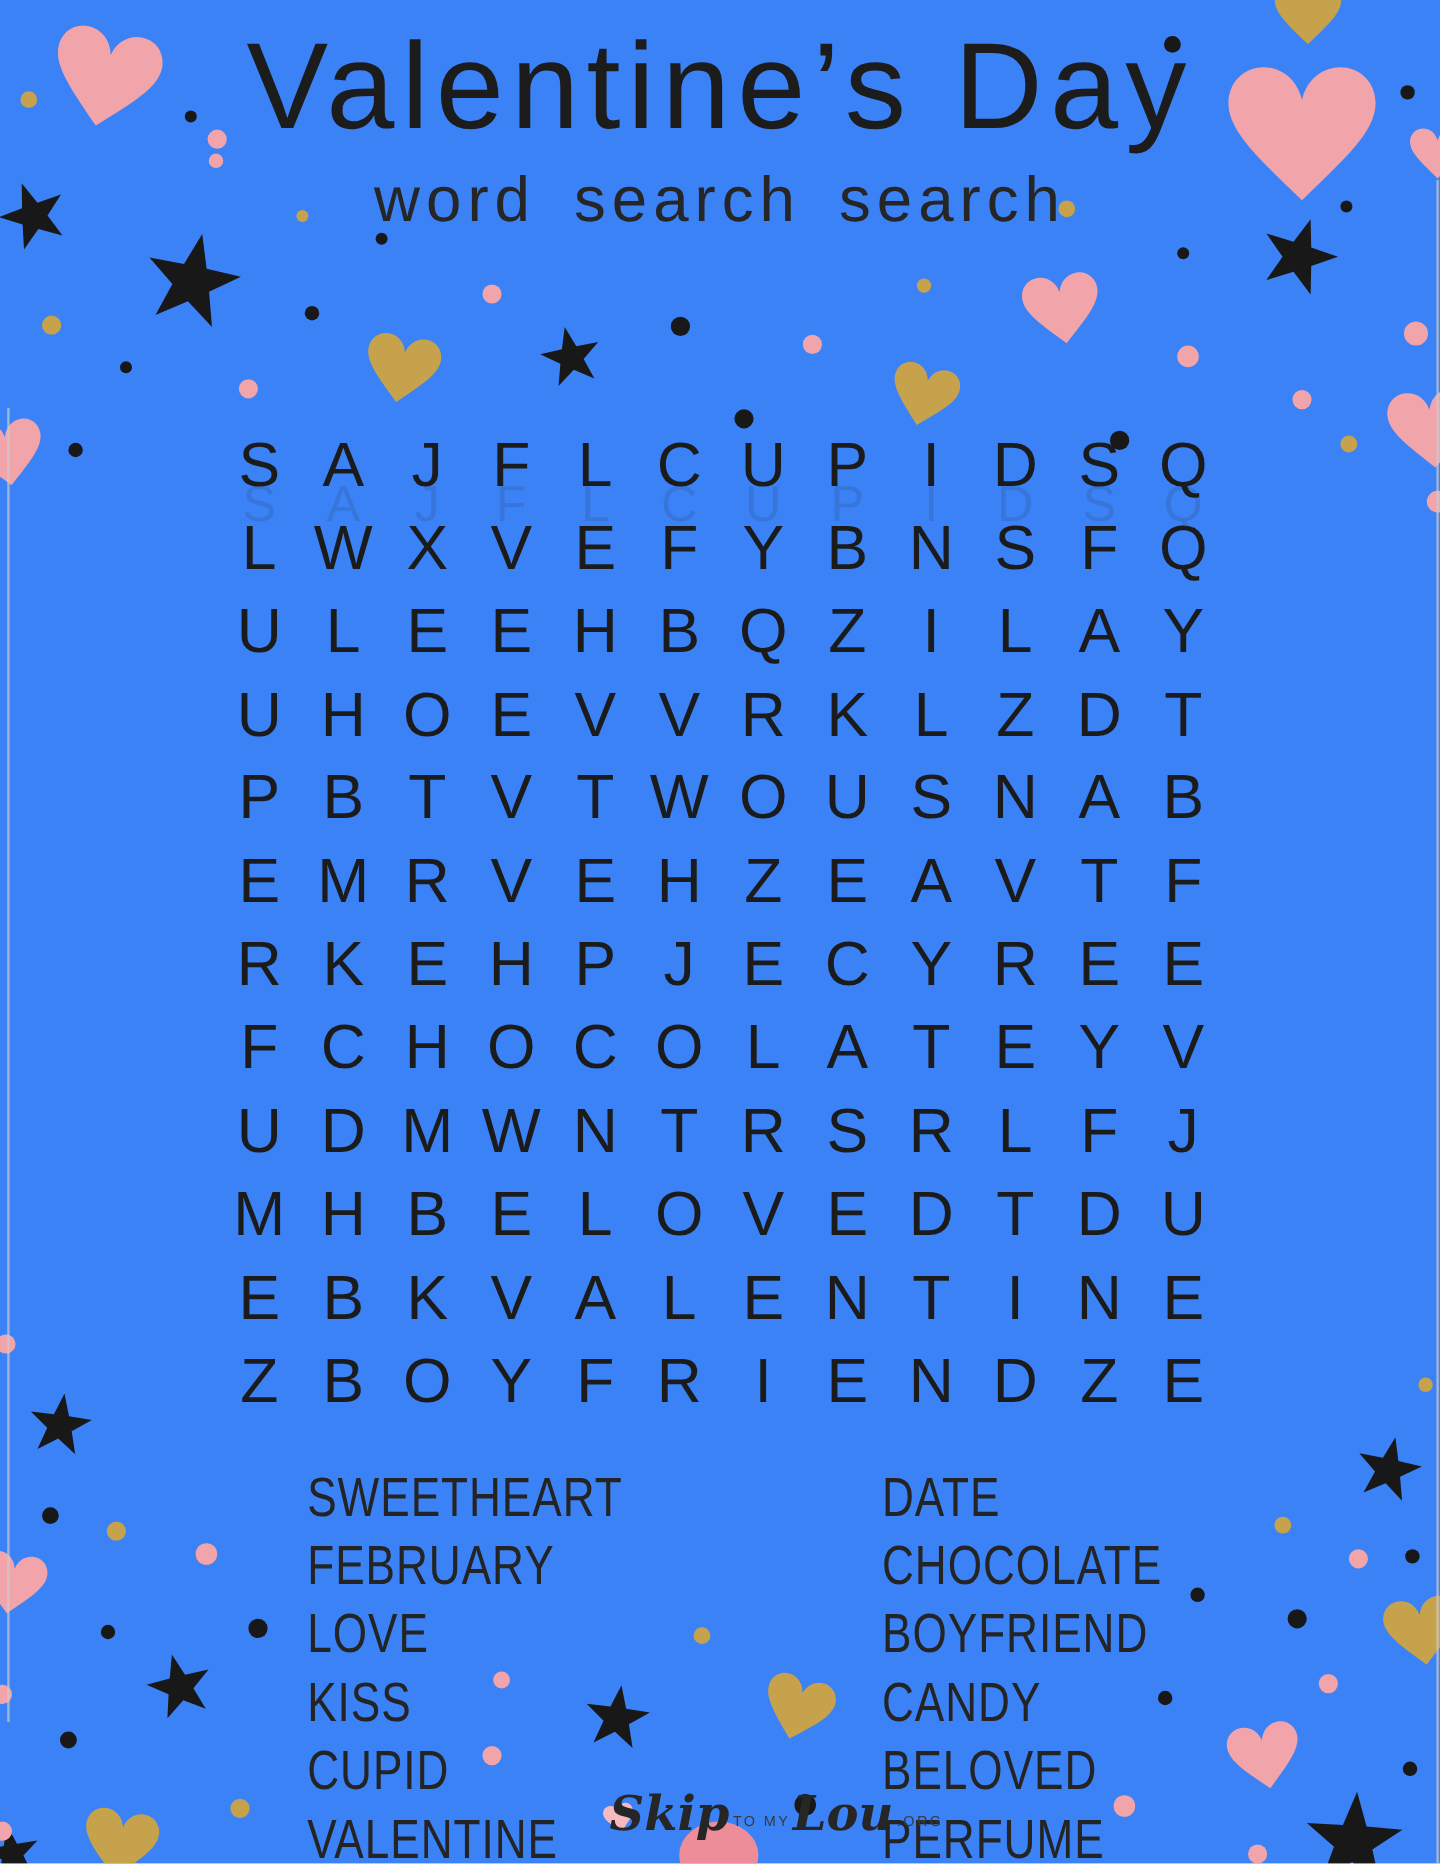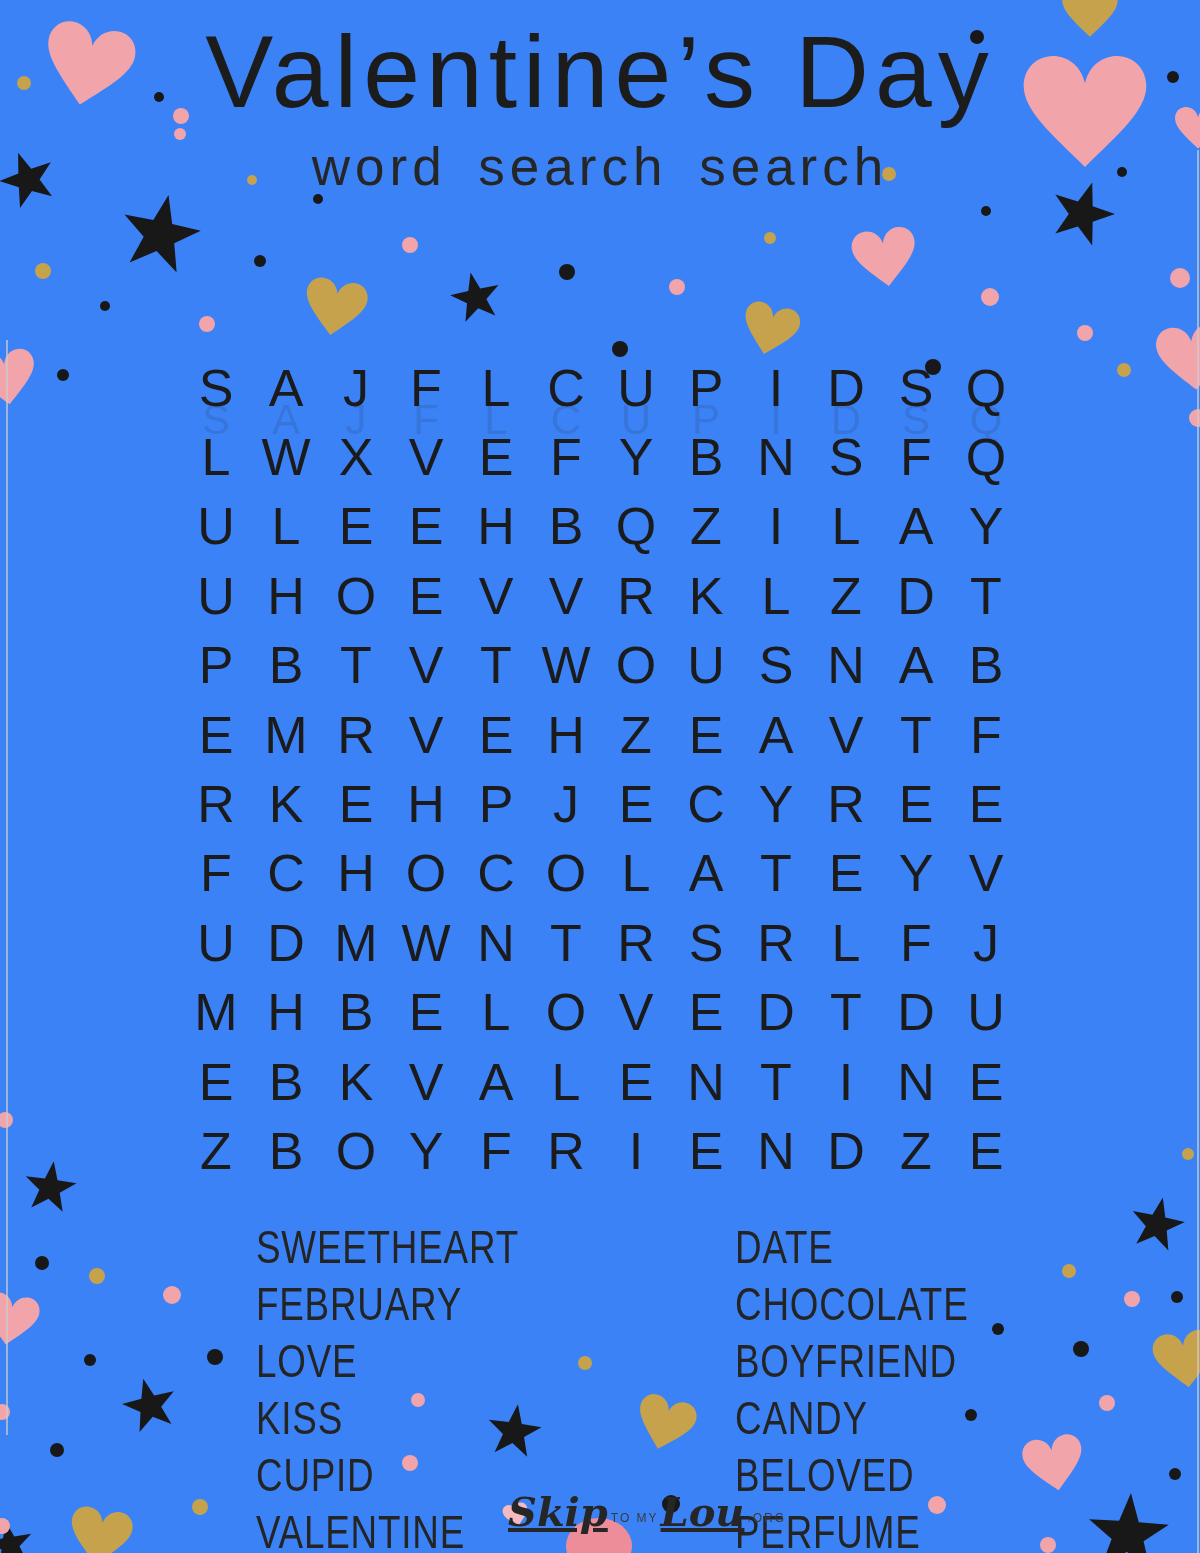--- a/index.html
+++ b/index.html
@@ -48,21 +48,21 @@
   .logo{
     position:absolute;z-index:3;left:508px;top:1492px;
     display:inline-flex;align-items:flex-end;
   }
   .logo-blob{
     position:absolute;left:58px;top:26px;width:66px;height:56px;
     border-radius:50%;z-index:-1;
   }
   .logo-script{
     font-family:"DejaVu Serif", serif;font-style:italic;font-weight:bold;
-    font-size:40px;line-height:1;color:#262626;text-decoration:underline;
+    font-size:40px;line-height:1;color:#262626;
   }
   .logo-small{
     font-size:12px;letter-spacing:2px;color:#3a3a3a;margin:0 2px 7px 3px;text-align:center;
   }
 </style>
 </head>
 <body>
 
 <div class="page">
 

